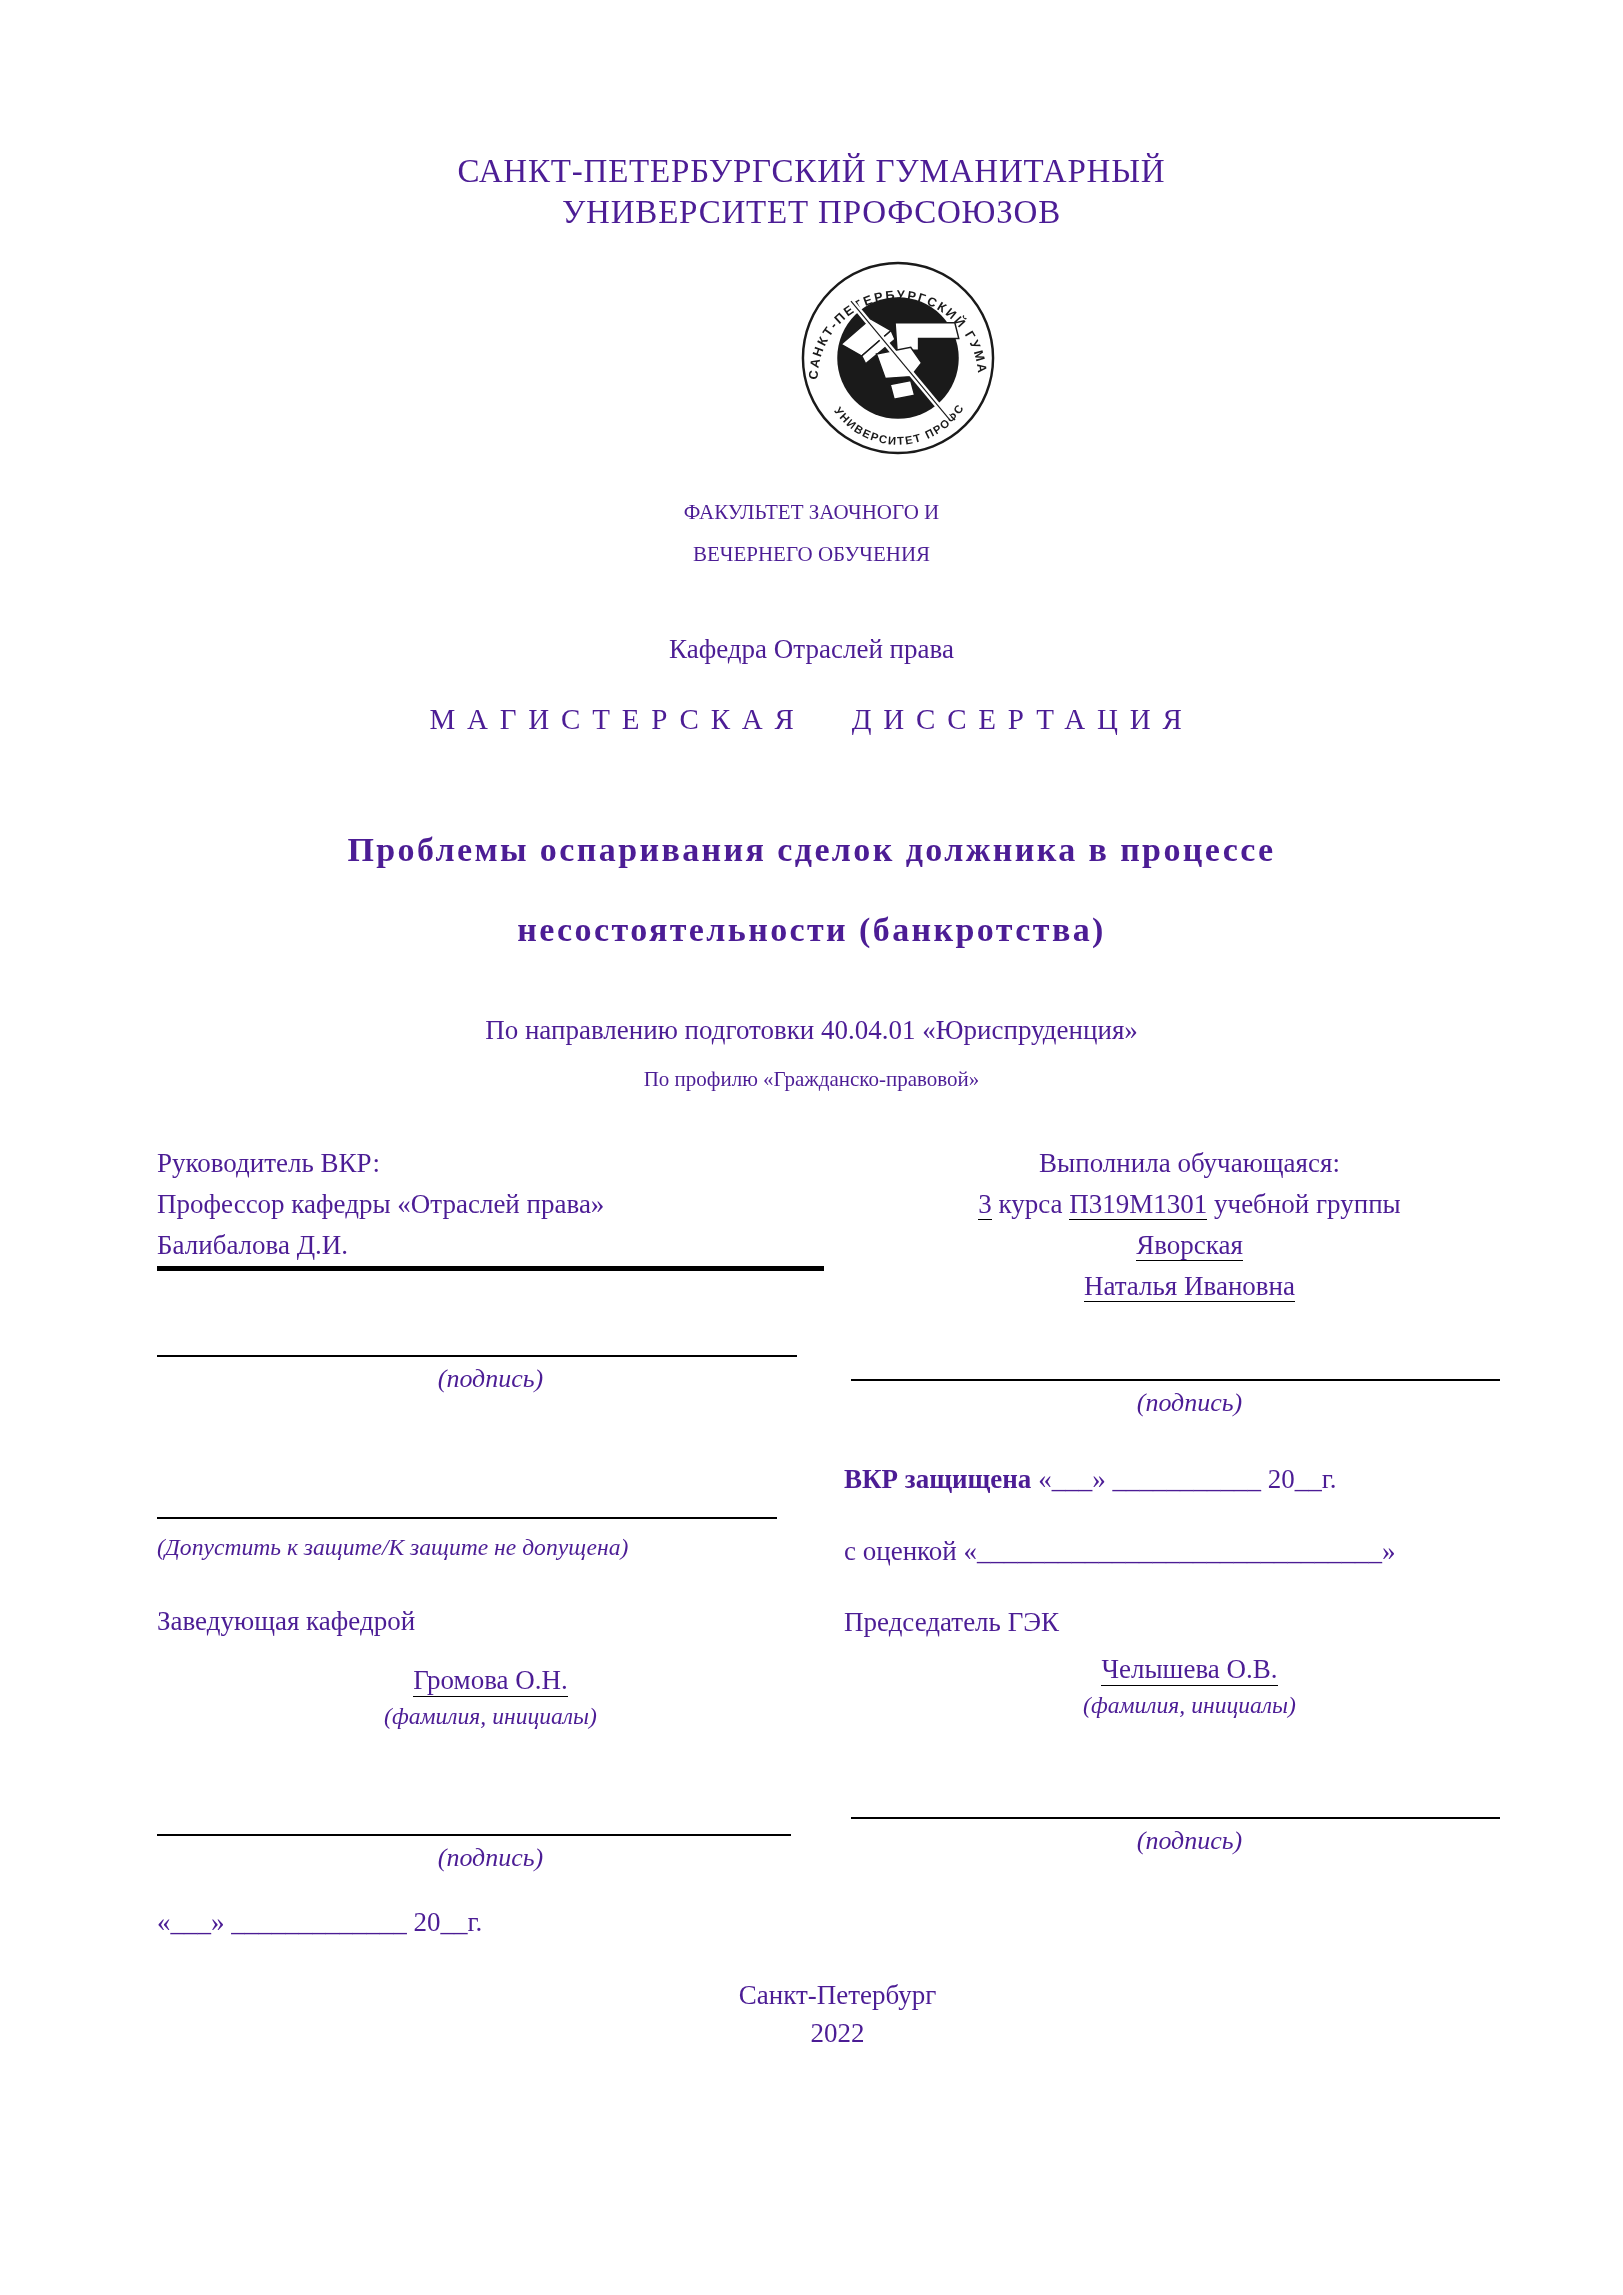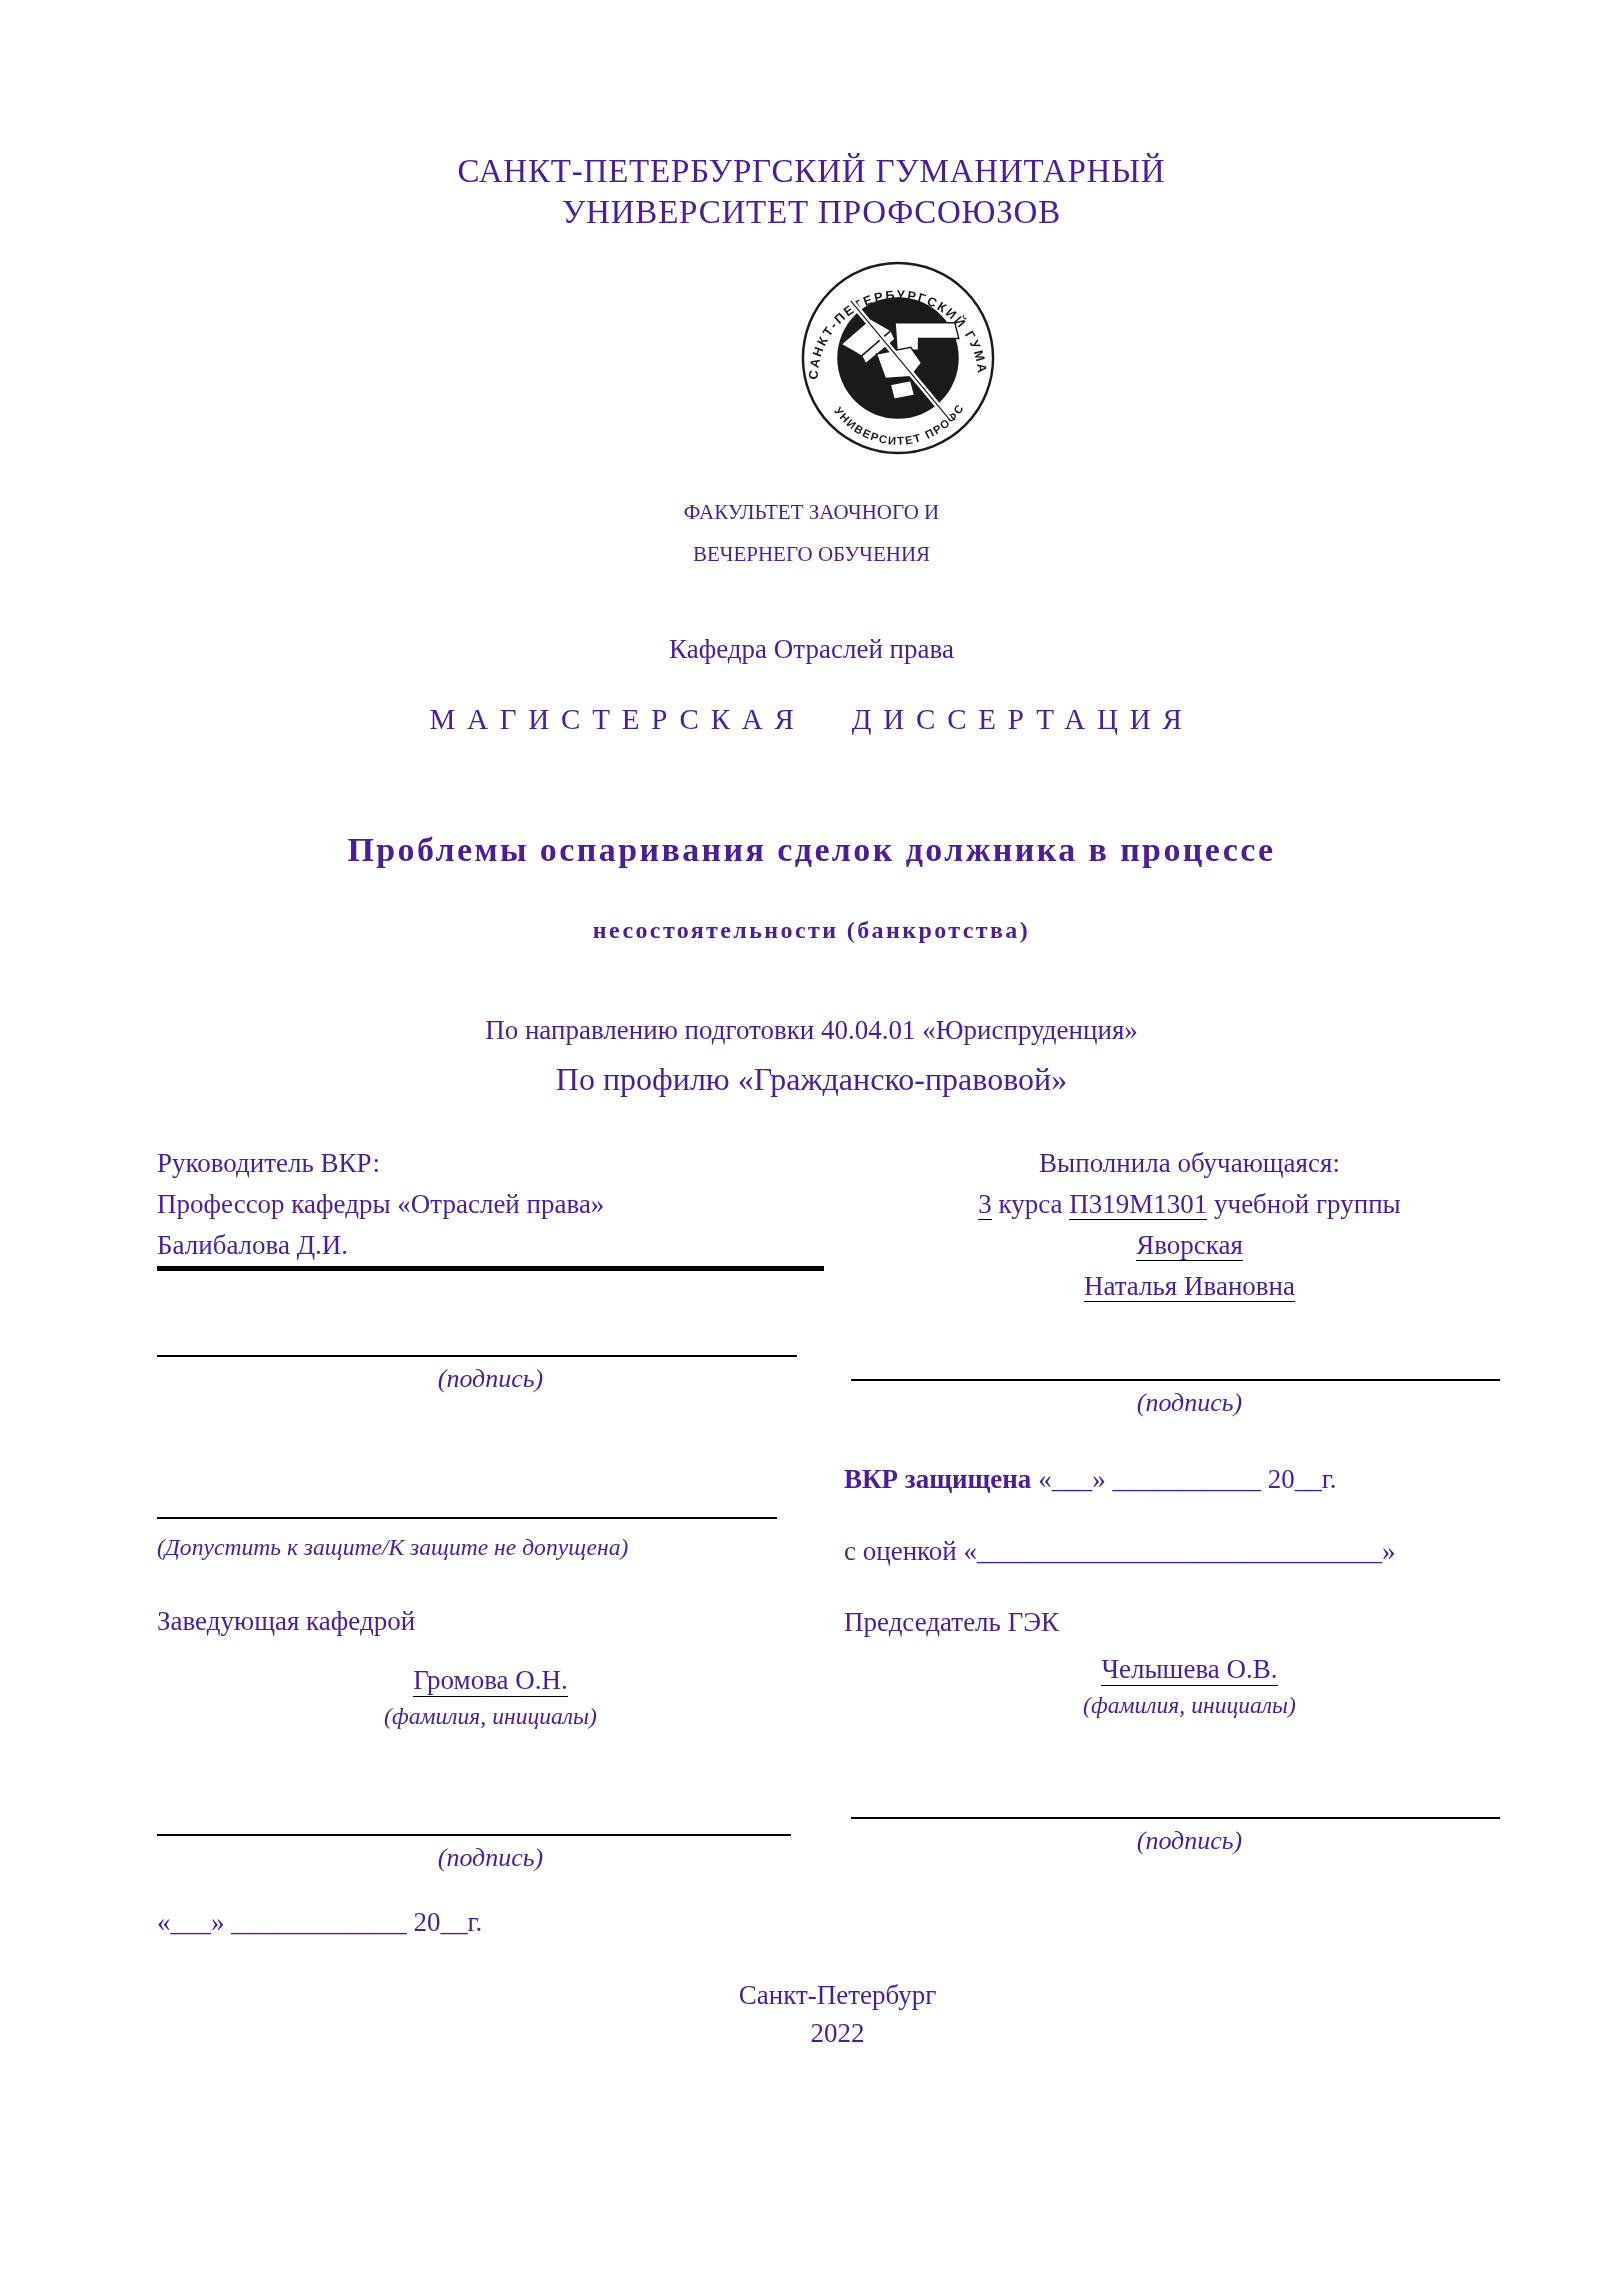--- a/index.html
+++ b/index.html
@@ -10,23 +10,23 @@
     font-family:"Liberation Serif","DejaVu Serif",serif;
     overflow:hidden;
   }
   .top{ text-align:center; padding-top:151px; }
   .uni-line{ font-size:33px; line-height:41px; letter-spacing:0.8px; }
   .logo-wrap{ width:196px; height:196px; margin:27px auto 0; transform:translateX(86px); }
   .faculty{ margin-top:35px; font-size:21px; line-height:42px; }
   .department{ margin-top:57px; font-size:27px; line-height:35px; }
   .worktype{ margin-top:33px; font-size:29px; line-height:38px; letter-spacing:11.8px; word-spacing:27px; }
   .title1{ margin-top:91px; font-size:34px; line-height:42px; font-weight:bold; letter-spacing:2.4px; }
-  .title2{ margin-top:38px; font-size:24px; line-height:42px; font-weight:bold; letter-spacing:2.4px; }
+  .title2{ margin-top:38px; font-size:34px; line-height:42px; font-weight:bold; letter-spacing:2.4px; }
   .direction{ margin-top:61px; font-size:27px; line-height:36px; }
-  .profile{ margin-top:12.6px; font-size:32px; line-height:36px; }
+  .profile{ margin-top:12.6px; font-size:21px; line-height:36px; }
 
   .columns{ position:relative; margin-top:46px; height:1153px; }
   .col{ position:absolute; top:0; font-size:27px; line-height:41px;margin-left:16px; }
   .col-left{ left:141px; width:667px; text-align:left; }
   .col-right{ left:828px; width:691px; text-align:center; }
 
   .thickline{ height:0; border-bottom:5.5px solid #000; width:100%; }
   .thinline{ height:0; border-bottom:2.4px solid #000; }
   .tl-96{ width:96%; }
   .tl-93{ width:93%; }

